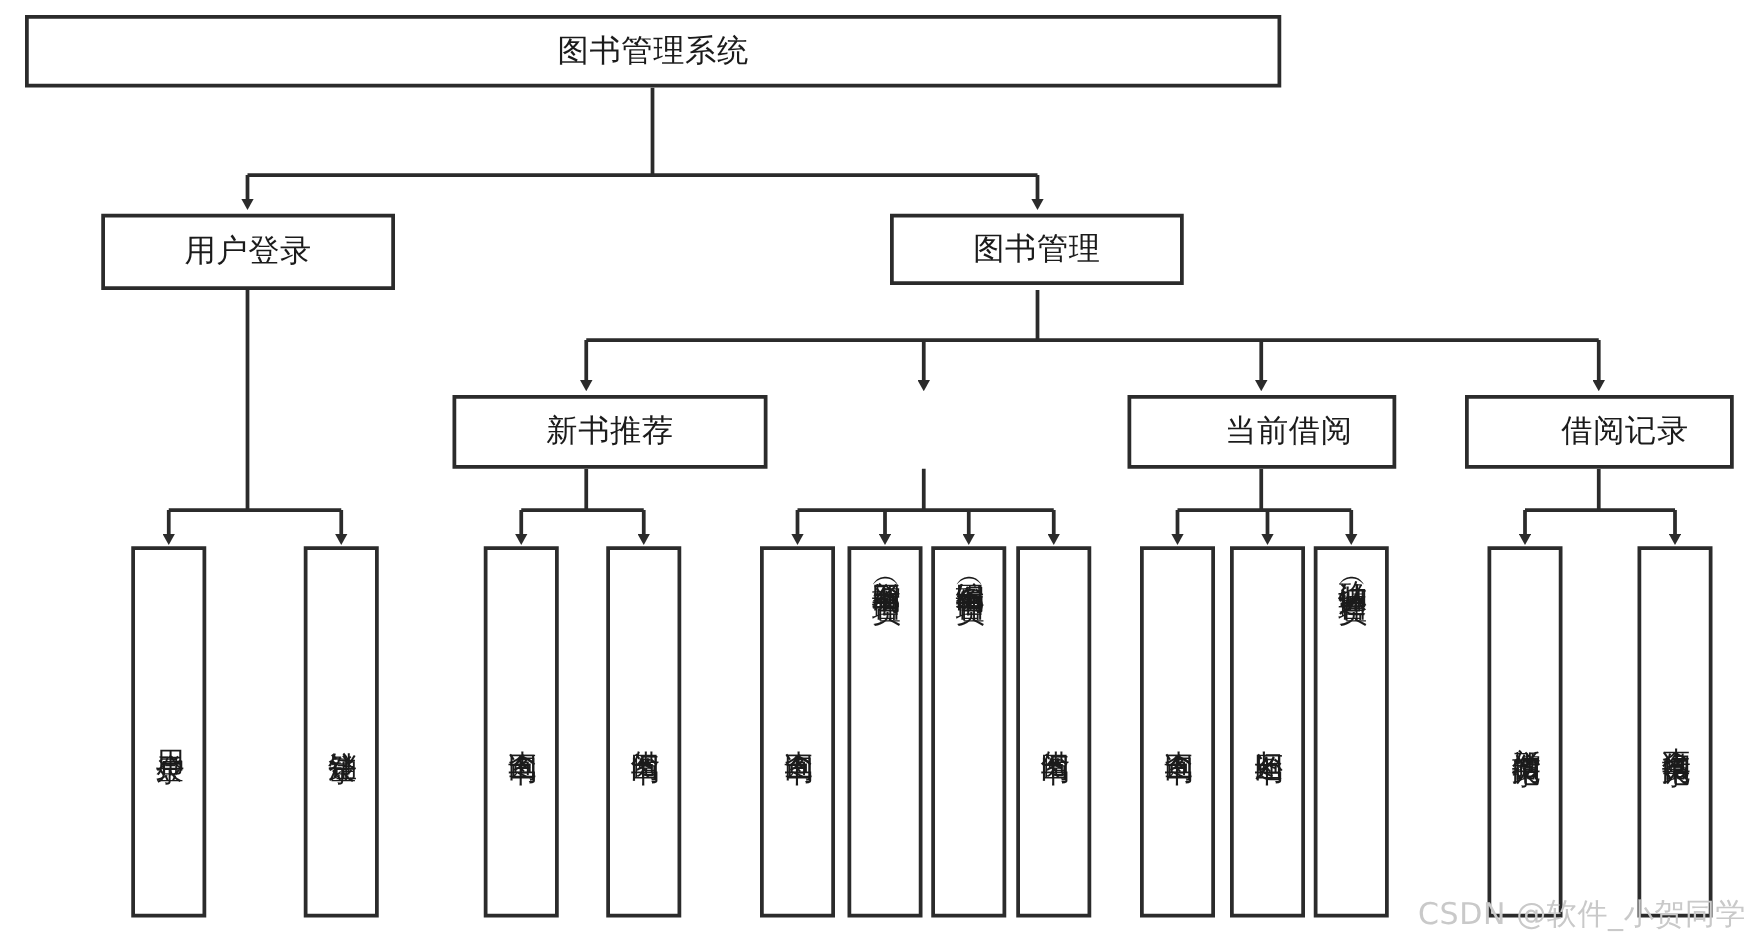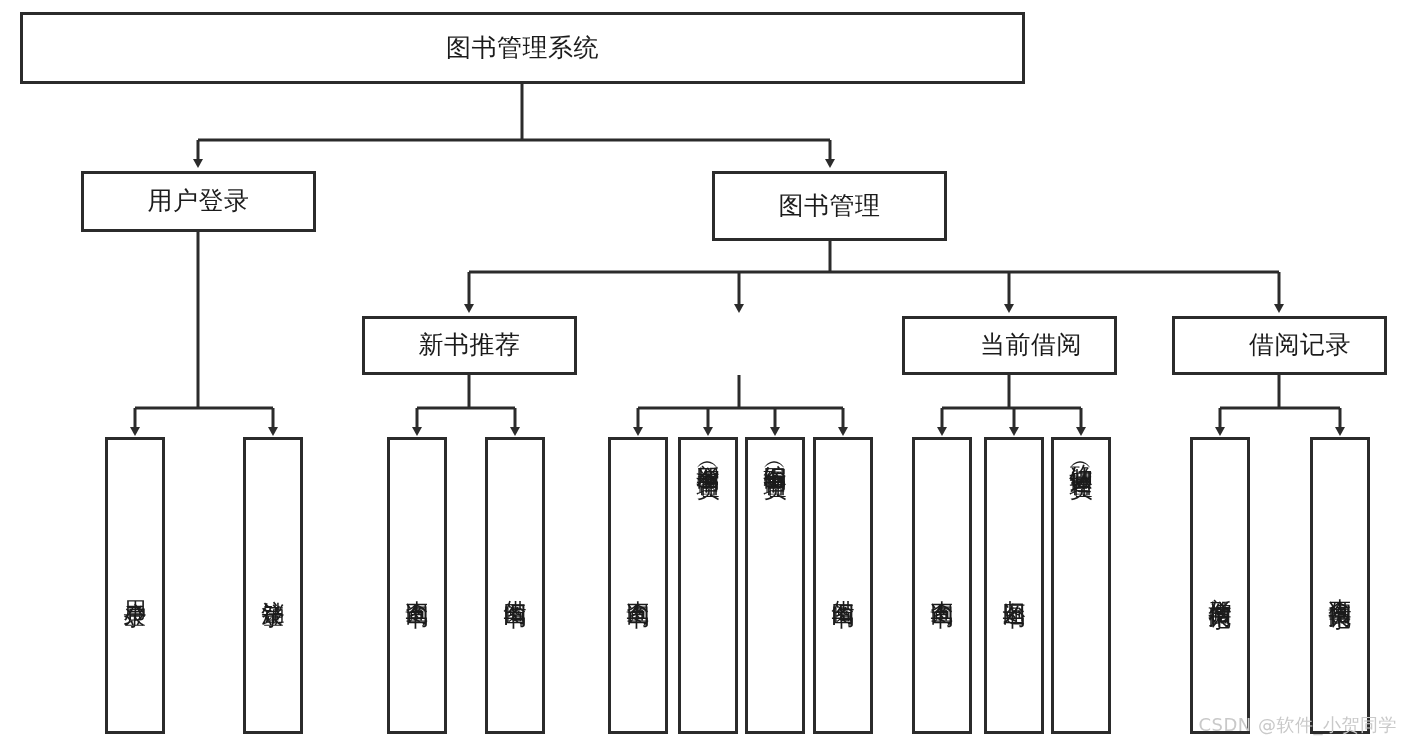--- a/index.html
+++ b/index.html
@@ -52,22 +52,22 @@
     align-items: flex-start;
     padding-top: 6px;
   }
   .leaf-box.centered {
     align-items: center;
     padding-top: 0;
   }
   .watermark {
     position: absolute;
     right: 8px;
-    bottom: 10px;
-    font-size: 18px;
+    bottom: 0;
+    font-size: 24px;
     color: #c9c9c9;
     letter-spacing: 0.5px;
     white-space: nowrap;
     pointer-events: none;
   }
 </style>
 </head>
 <body>
 
 <div id="diagram-root">
@@ -127,32 +127,32 @@
     </g>
 
     <g stroke="#2b2b2b" stroke-width="3" fill="none">
       <path d="M1279,375 L1279,408"></path>
       <path d="M1220,408 L1340,408"></path>
       <path d="M1220,408 L1220,428" marker-end="url(#arrow)"></path>
       <path d="M1340,408 L1340,428" marker-end="url(#arrow)"></path>
     </g>
   </svg>
 
-  <div class="node-box" style="left:20px; top:12px; width:1005px; height:72px;">
+  <div class="node-box" style="left:20px; top:12px; width:1005px; height:58px;">
     <span class="node-label">图书管理系统</span>
   </div>
 
   <div class="node-box" style="left:81px; top:171px; width:235px; height:61px;">
     <span class="node-label">用户登录</span>
   </div>
-  <div class="node-box" style="left:712px; top:171px; width:235px; height:70px;">
+  <div class="node-box" style="left:712px; top:171px; width:235px; height:57px;">
     <span class="node-label">图书管理</span>
   </div>
 
-  <div class="node-box" style="left:362px; top:316px; width:215px; height:59px;">
+  <div class="node-box" style="left:362px; top:316px; width:252px; height:59px;">
     <span class="node-label">新书推荐</span>
   </div>
   <div class="node-box" style="left:902px; top:316px; width:215px; height:59px;padding-left:43px;">
     <span class="node-label">当前借阅</span>
   </div>
   <div class="node-box" style="left:1172px; top:316px; width:215px; height:59px;padding-left:41px;">
     <span class="node-label">借阅记录</span>
   </div>
 
   <div class="node-box leaf-box centered" style="left:105px; top:437px; width:60px; height:297px;">

